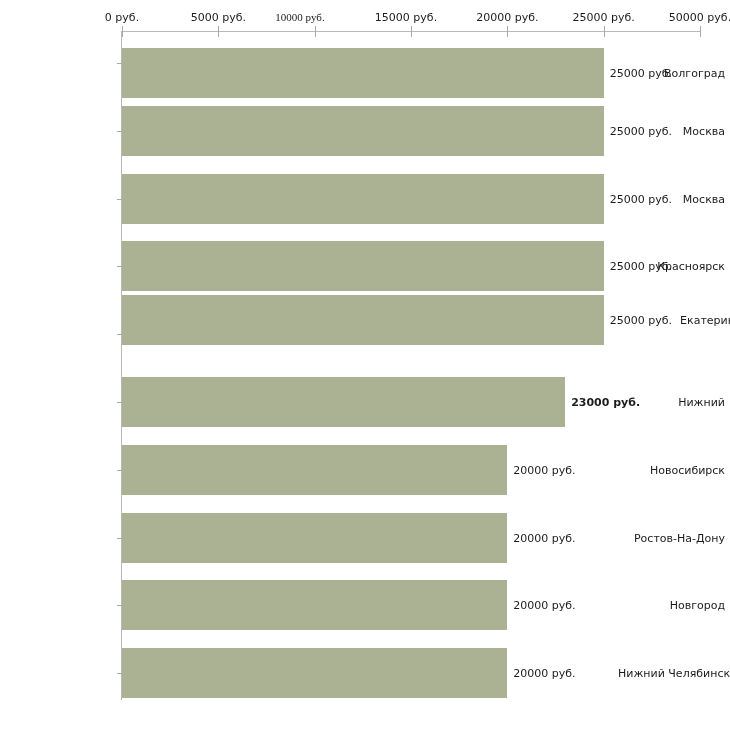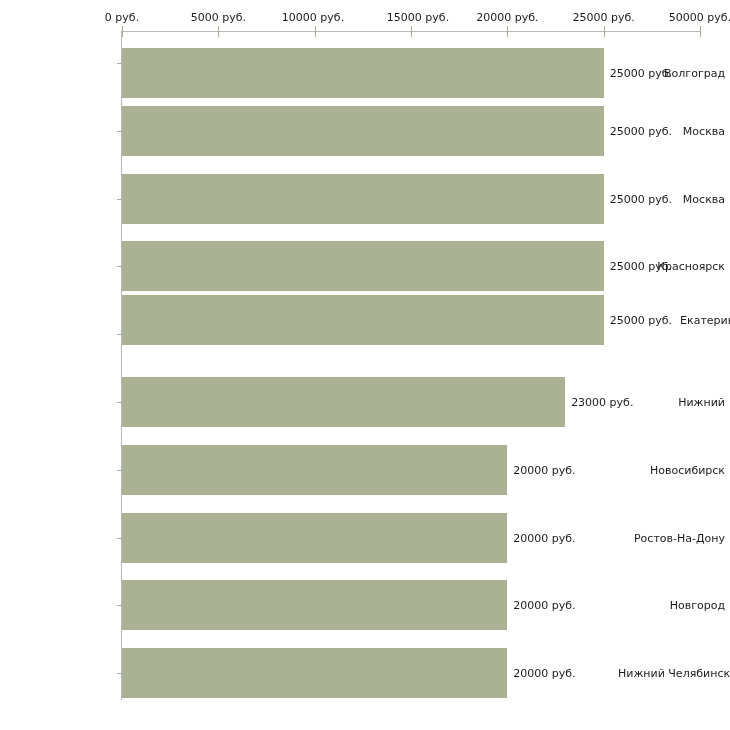--- a/index.html
+++ b/index.html
@@ -120,23 +120,23 @@
 
     <div class="axis-top-line"></div>
     <div class="axis-left-line"></div>
 
     <div id="xticks">
         <div class="xtick" style="left: 122px;"></div>
         <div class="xtick-label" style="left: 122px;">0 руб.</div>
         <div class="xtick" style="left: 218.333px;"></div>
         <div class="xtick-label" style="left: 218.333px;">5000 руб.</div>
         <div class="xtick" style="left: 314.667px;"></div>
-        <div class="xtick-label" style="left: 313px;">10000 руб.</div>
+        <div class="xtick-label" style="left: 300px; font-family: Liberation Serif, serif;">10000 руб.</div>
         <div class="xtick" style="left: 411px;"></div>
-        <div class="xtick-label" style="left: 418px;">15000 руб.</div>
+        <div class="xtick-label" style="left: 406px;">15000 руб.</div>
         <div class="xtick" style="left: 507.333px;"></div>
         <div class="xtick-label" style="left: 507.333px;">20000 руб.</div>
         <div class="xtick" style="left: 603.667px;"></div>
         <div class="xtick-label" style="left: 603.667px;">25000 руб.</div>
         <div class="xtick" style="left: 700px;"></div>
         <div class="xtick-label" style="left: 700px;">50000 руб.</div>
       </div>
     <div id="yticks">
         <div class="ytick" style="top: 63px;"></div>
         <div class="ytick" style="top: 130.8px;"></div>
@@ -172,21 +172,21 @@
           <div class="bar-value" style="left: 609.667px;">25000 руб.</div>
         </div>
         <div class="bar-row" style="top: 295px; height: 50px; padding-left: 36px;">
           <div class="cat-label">Екатеринбург</div>
           <div class="bar" style="width: 481.667px; background: rgb(171, 177, 147);"></div>
           <div class="bar-value" style="left: 609.667px;">25000 руб.</div>
         </div>
         <div class="bar-row" style="top: 377px; height: 50px;">
           <div class="cat-label">Нижний</div>
           <div class="bar" style="width: 443.133px; background: rgb(171, 177, 147);"></div>
-          <div class="bar-value" style="left: 571.133px;">23000 руб.</div>
+          <div class="bar-value" style="left: 571.133px; font-weight: bold;">23000 руб.</div>
         </div>
         <div class="bar-row" style="top: 444.8px; height: 50px;">
           <div class="cat-label">Новосибирск</div>
           <div class="bar" style="width: 385.333px; background: rgb(171, 177, 147);"></div>
           <div class="bar-value" style="left: 513.333px;">20000 руб.</div>
         </div>
         <div class="bar-row" style="top: 512.6px; height: 50px;">
           <div class="cat-label">Ростов-На-Дону</div>
           <div class="bar" style="width: 385.333px; background: rgb(171, 177, 147);"></div>
           <div class="bar-value" style="left: 513.333px;">20000 руб.</div>

